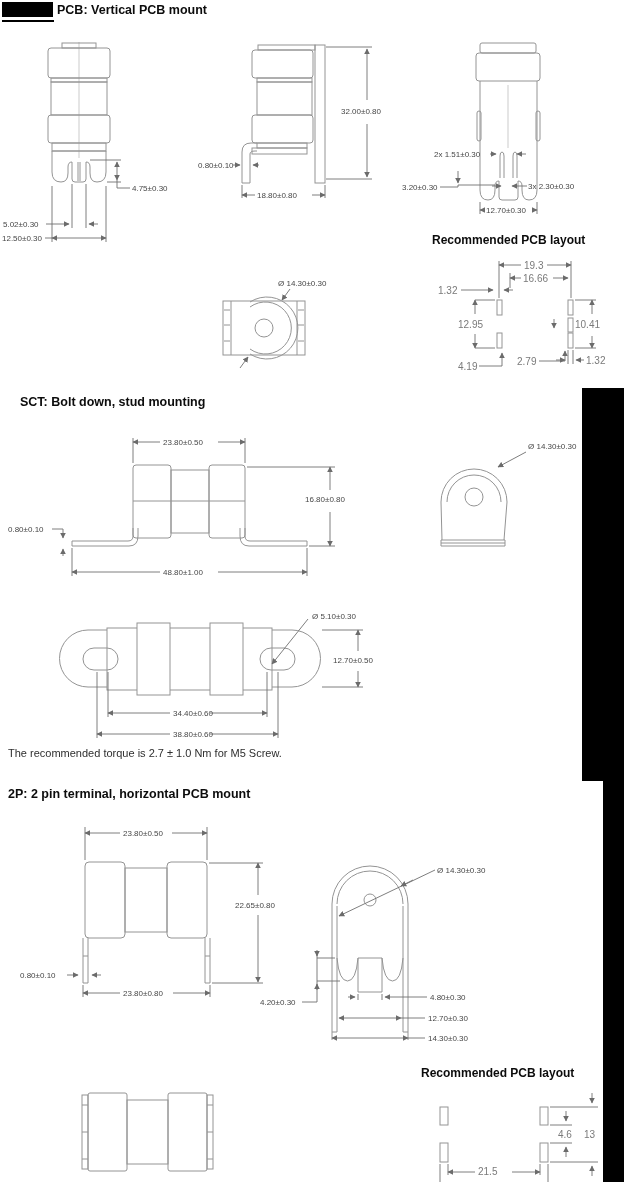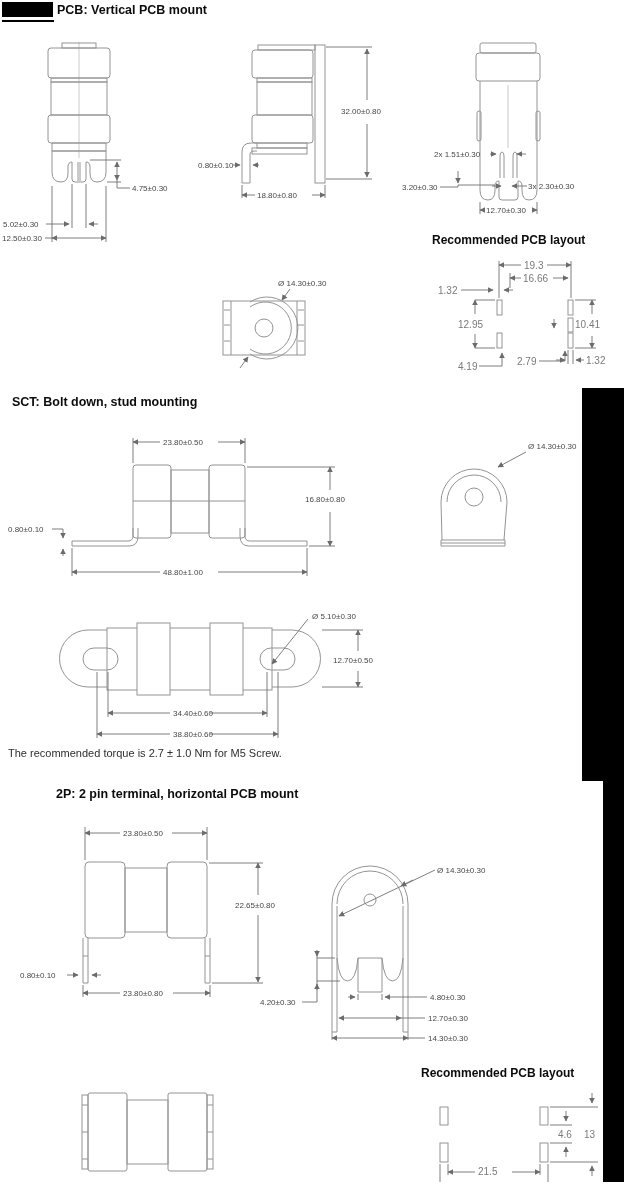--- a/index.html
+++ b/index.html
@@ -153,21 +153,21 @@
     <text class="dg" x="150" y="76">10.41</text>
     <path class="dl" d="M143 98 V112 M148 98 V112"></path>
     <path class="dl" d="M131 108 H140" marker-end="url(#ah)"></path>
     <path class="dl" d="M159 108 H151" marker-end="url(#ah)"></path>
     <text class="dg" x="161" y="112">1.32</text>
   </svg>
 
   <div class="abs blackbar" style="left:582px;top:388px;width:42px;height:393px;"></div>
   <div class="abs blackbar" style="left:603px;top:781px;width:21px;height:419px;"></div>
 
-  <div class="abs h1" style="left:12px;top:395px;">SCT: Bolt down, stud mounting</div>
+  <div class="abs h1" style="left:20px;top:395px;">SCT: Bolt down, stud mounting</div>
 
   <svg class="abs" style="left:0;top:428px;" width="395" height="160" viewBox="0 0 395 160">
     <path class="dl" d="M133 10 V35 M245 10 V35"></path>
     <path class="dl" d="M133 14 H160" marker-start="url(#ah)"></path>
     <path class="dl" d="M218 14 H245" marker-end="url(#ah)"></path>
     <text class="d" x="163" y="17">23.80±0.50</text>
     <rect class="g" x="133" y="37" width="38" height="73" rx="3"></rect>
     <rect class="g" x="209" y="37" width="36" height="73" rx="3"></rect>
     <rect class="g" x="171" y="42" width="38" height="63"></rect>
     <path class="g" d="M133 73 H245"></path>
@@ -215,21 +215,21 @@
     <path class="dl" d="M180 118 H237" marker-end="url(#ah)"></path>
     <text class="d" x="143" y="121">34.40±0.60</text>
     <path class="dl" d="M67 77 V143 M248 77 V143"></path>
     <path class="dl" d="M67 139 H140" marker-start="url(#ah)"></path>
     <path class="dl" d="M180 139 H248" marker-end="url(#ah)"></path>
     <text class="d" x="143" y="142">38.80±0.60</text>
   </svg>
 
   <div class="abs note" style="left:8px;top:747px;">The recommended torque is 2.7 ± 1.0 Nm for M5 Screw.</div>
 
-  <div class="abs h1" style="left:8px;top:787px;margin-left:48px;">2P: 2 pin terminal, horizontal PCB mount</div>
+  <div class="abs h1" style="left:8px;top:787px;">2P: 2 pin terminal, horizontal PCB mount</div>
 
   <svg class="abs" style="left:10px;top:815px;" width="310" height="200" viewBox="0 0 310 200">
     <path class="dl" d="M75 12 V45 M197 12 V45"></path>
     <path class="dl" d="M75 18 H110" marker-start="url(#ah)"></path>
     <path class="dl" d="M162 18 H197" marker-end="url(#ah)"></path>
     <text class="d" x="113" y="21">23.80±0.50</text>
     <rect class="g" x="75" y="47" width="40" height="76" rx="4"></rect>
     <rect class="g" x="157" y="47" width="40" height="76" rx="4"></rect>
     <rect class="g" x="115" y="53" width="42" height="64"></rect>
     <path class="g" d="M73 123 V168 M78 123 V168 M73 168 H78 M73 141 H78"></path>

